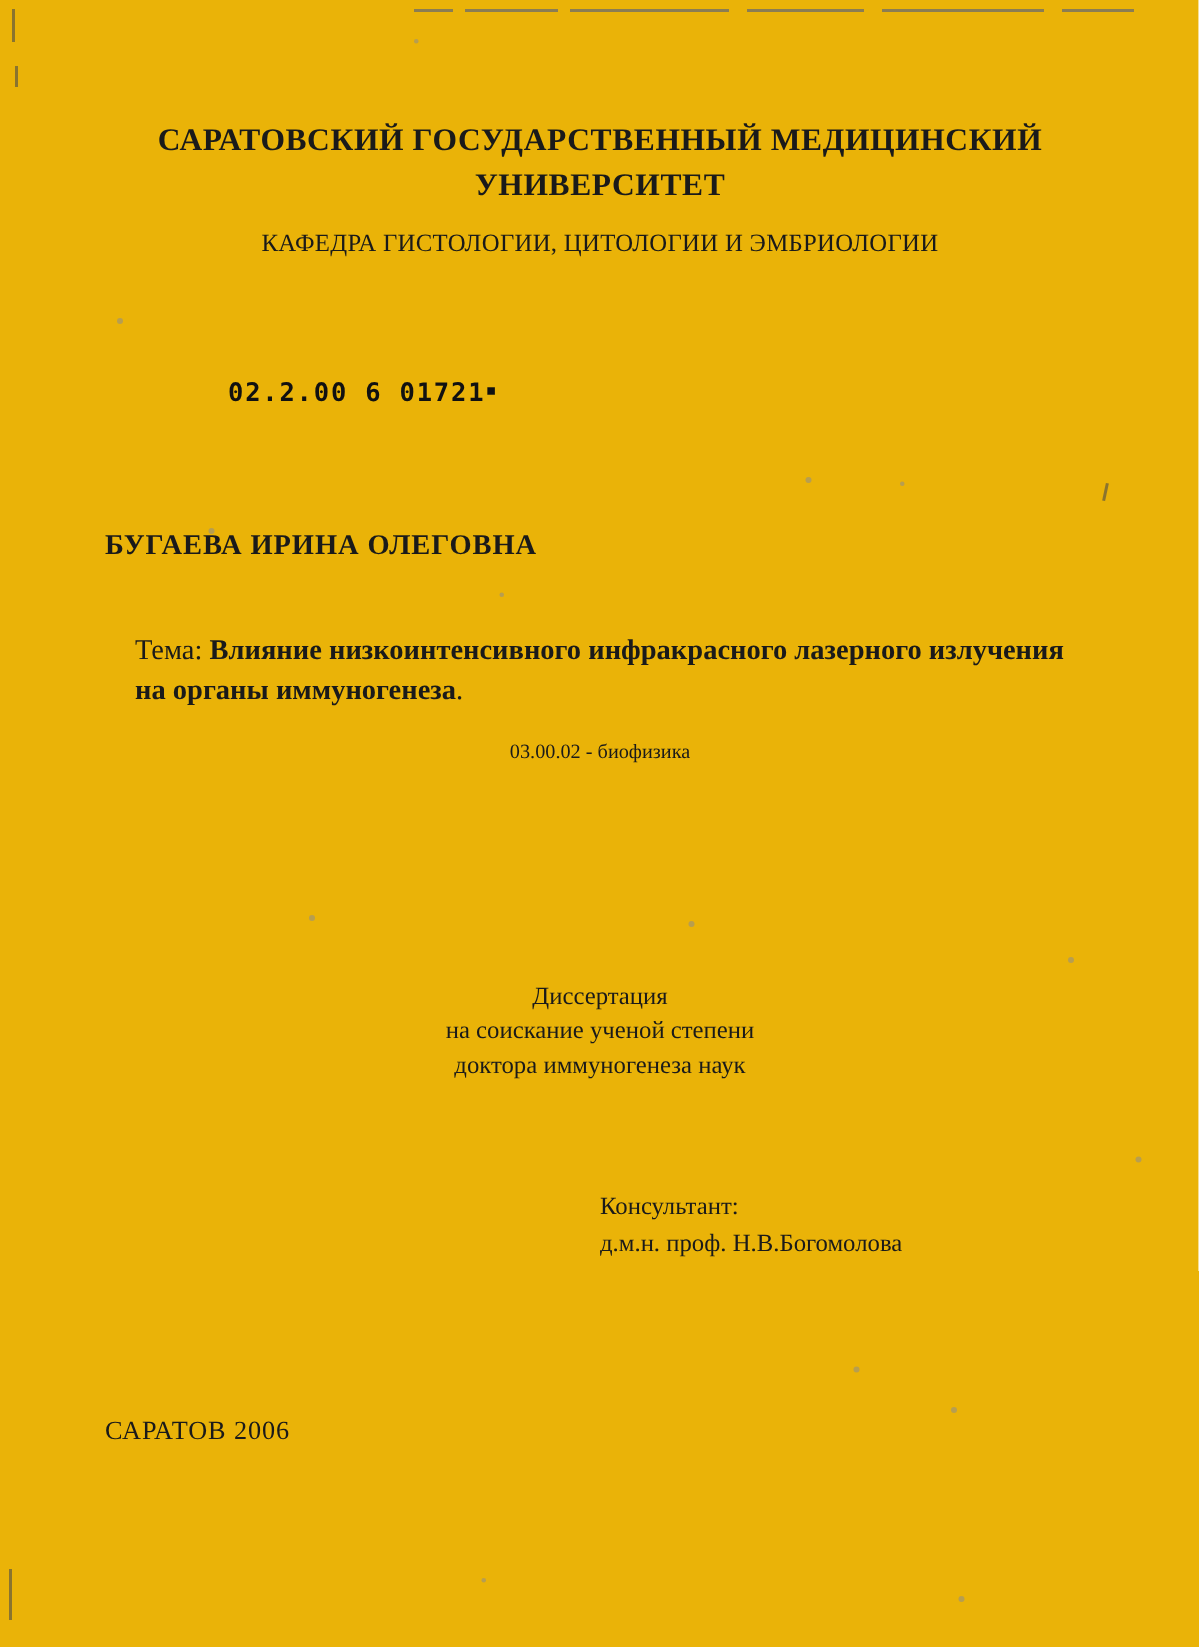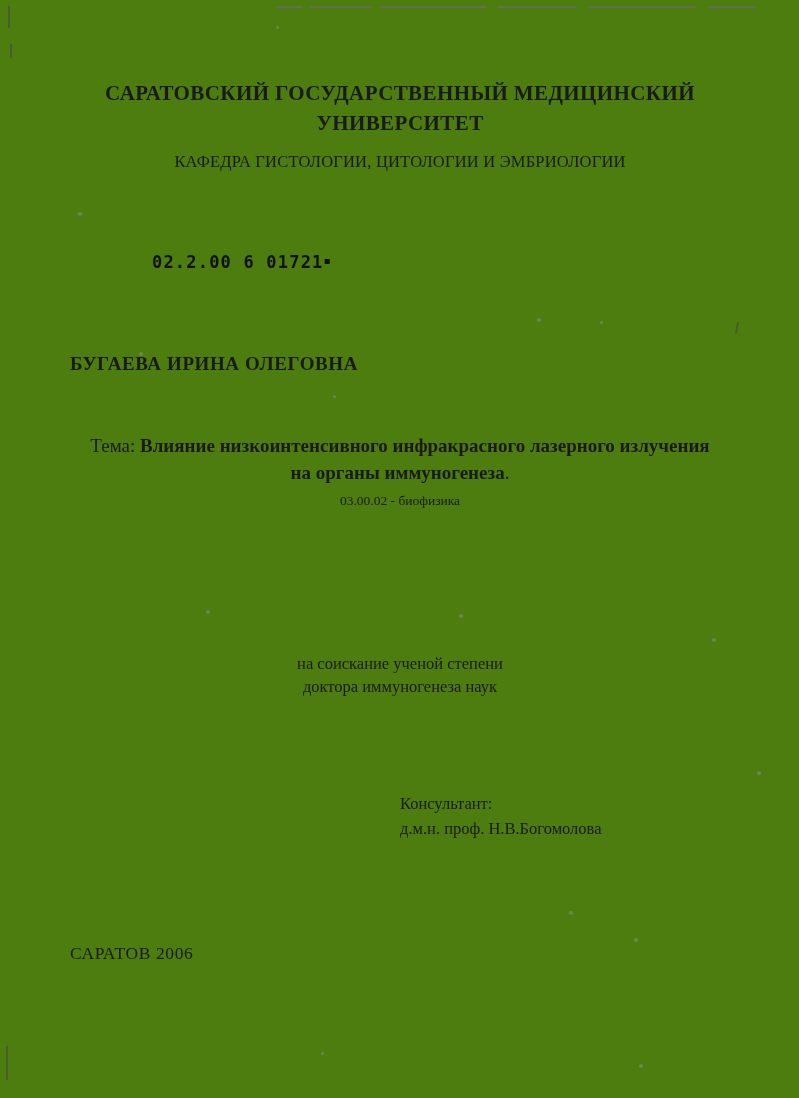--- a/index.html
+++ b/index.html
@@ -13,21 +13,21 @@
     position: relative;
     font-family: "Liberation Serif", serif;
     color: #1a1a1a;
     overflow: hidden;
   }
 
   
   .page {
     position: absolute;
     inset: 0;
-    background: #4d7c0f;
+    background: #eab308;
   }
 
   
   .top-rule {
     position: absolute;
     top: 6px;
     left: 276px;
     width: 480px;
     height: 2px;
     background: repeating-linear-gradient(
@@ -113,24 +113,22 @@
     font-weight: bold;
     font-size: 19px;
     letter-spacing: .6px;
   }
 
   .topic {
     position: absolute;
     top: 420px;
     left: 90px;
     width: 620px;
-    text-align: center;
     font-size: 19px;
     line-height: 27px;
-    margin-top: 12px;
   }
   .topic .label {
     font-weight: normal;
   }
   .topic .title {
     font-weight: bold;
   }
   .topic .tail {
     font-weight: normal;
   }
@@ -214,20 +212,21 @@
     <div class="author">БУГАЕВА ИРИНА ОЛЕГОВНА</div>
 
     <div class="topic">
       <span class="label">Тема:</span>
       <span class="title">Влияние низкоинтенсивного  инфракрасного лазерного излучения на органы иммуногенеза</span><span class="tail">.</span>
     </div>
 
     <div class="speciality">03.00.02  - биофизика</div>
 
     <div class="degree">
+      <div>Диссертация</div>
       <div>на соискание ученой степени</div>
       <div>доктора иммуногенеза наук</div>
     </div>
 
     <div class="consultant">
       <div>Консультант:</div>
       <div>д.м.н. проф. Н.В.Богомолова</div>
     </div>
 
     <div class="city">САРАТОВ 2006</div>

